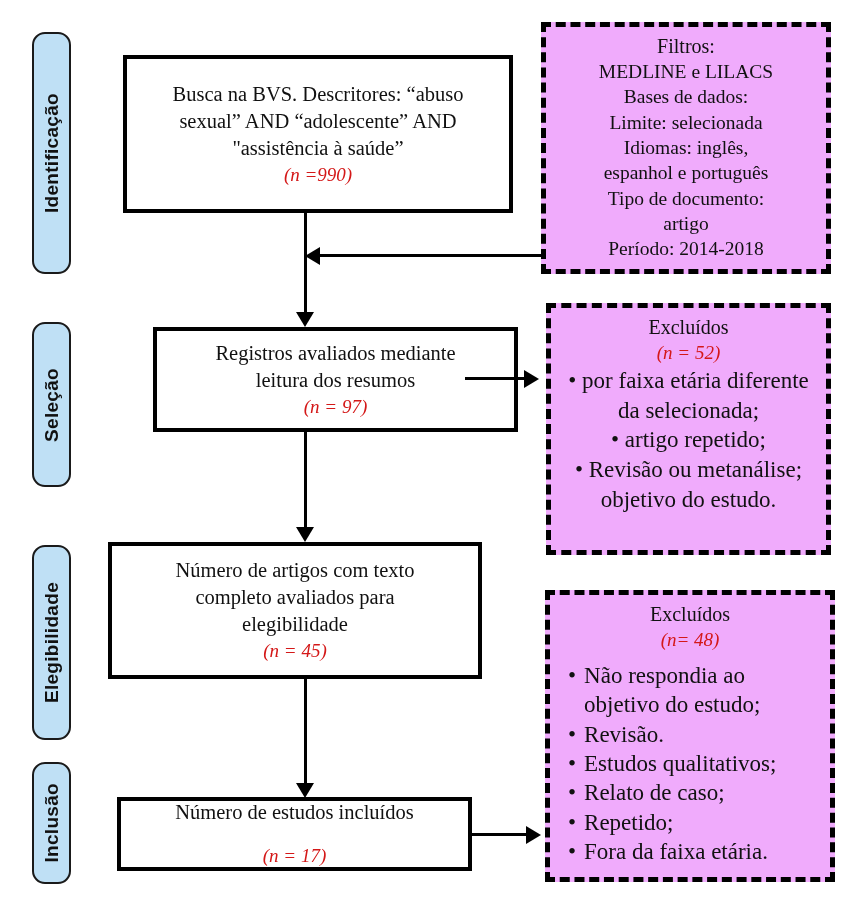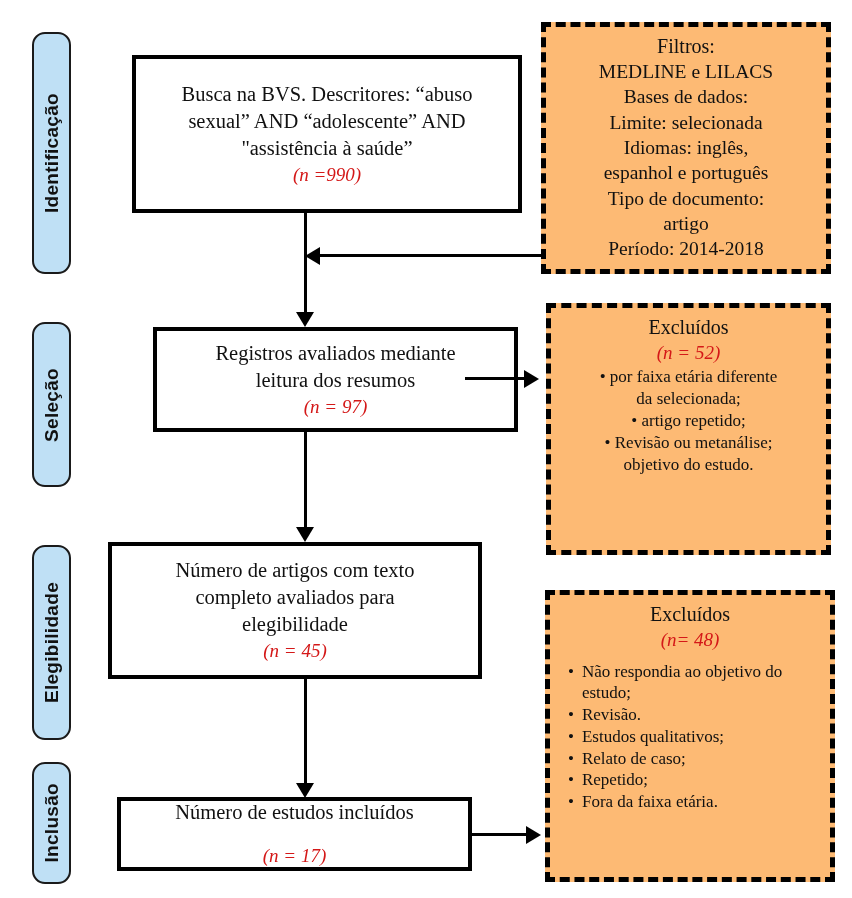--- a/index.html
+++ b/index.html
@@ -60,42 +60,42 @@
     color: #d41818;
     font-style: italic;
     font-size: 19px;
     line-height: 1.35;
     white-space: nowrap;
   }
 
   
   .dashed-box {
     position: absolute;
-    background: #fdba74;
+    background: #f0abfc;
     border: 5px dashed #000000;
     text-align: center;
     padding: 6px 8px;
   }
   .dashed-box .line {
     font-size: 19.5px;
     line-height: 1.30;
     color: #111111;
     white-space: nowrap;
   }
   .dashed-box .head {
     font-size: 20px;
     line-height: 1.30;
   }
 
   .bullet-list {
     list-style: none;
     margin: 0; padding: 0;
   }
   .bullet-list li {
-    font-size: 17px;
+    font-size: 23px;
     line-height: 1.30;
     color: #111111;
   }
   .bullets-centered li { text-align: center; }
   .bullets-left {
     text-align: left;
     padding-left: 10px;
   }
   .bullets-left li {
     display: flex;
@@ -152,21 +152,21 @@
   </div>
 
   <div class="stage-tab" style="left:32px; top:545px; width:39px; height:195px;">
     <span class="stage-label">Elegibilidade</span>
   </div>
 
   <div class="stage-tab" style="left:32px; top:762px; width:39px; height:122px;">
     <span class="stage-label">Inclusão</span>
   </div>
 
-  <div class="solid-box" style="left:132px; top:55px; width:390px; height:158px;justify-content:center;">
+  <div class="solid-box" style="left:123px; top:55px; width:390px; height:158px;justify-content:center;">
     <div class="line">Busca na BVS. Descritores: “abuso</div>
     <div class="line">sexual” AND “adolescente” AND</div>
     <div class="line">"assistência à saúde”</div>
     <div class="n-red">(n =990)</div>
   </div>
 
   <div class="dashed-box" style="left:541px; top:22px; width:290px; height:252px;">
     <div class="line head">Filtros:</div>
     <div class="line">MEDLINE e LILACS</div>
     <div class="line">Bases de dados:</div>

